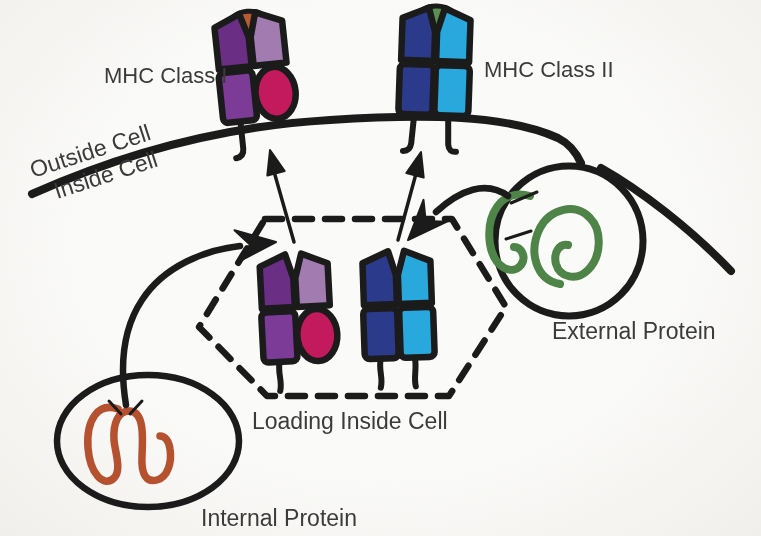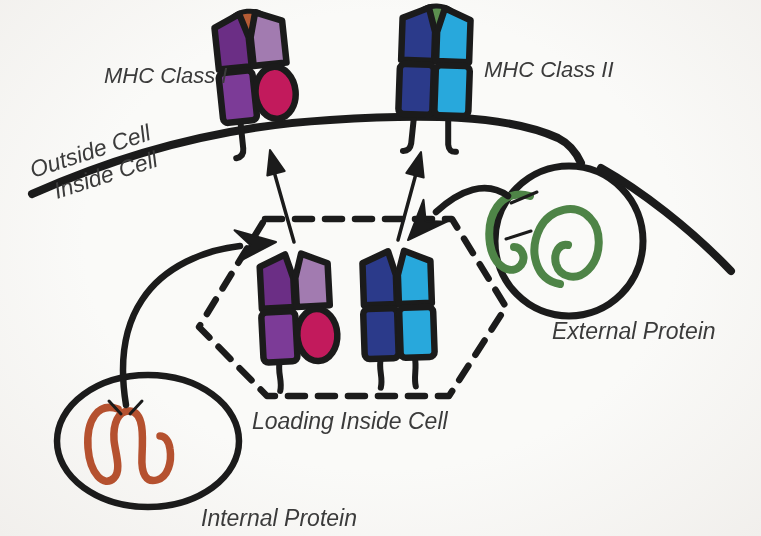--- a/index.html
+++ b/index.html
@@ -3,21 +3,20 @@
 <meta charset="utf-8">
 <style>
   html,body{margin:0;padding:0;}
   body{
     width:761px;height:536px;overflow:hidden;
     font-family:"Liberation Sans",sans-serif;
   }
   .canvas-wrap{
     position:relative;width:761px;height:536px;
     background:radial-gradient(ellipse at 50% 45%, #fafaf8 55%, #f1efec 100%);
-    font-style:italic;
   }
   svg{display:block;}
   .ln{stroke:var(--line);fill:none;stroke-linecap:round;}
   .dash{stroke:var(--line);fill:none;stroke-linecap:round;stroke-linejoin:round;
         stroke-dasharray:17 13;}
   .outline{stroke:var(--line);stroke-width:6.5;stroke-linejoin:round;stroke-linecap:round;}
   .capline{stroke:var(--line);stroke-width:5;stroke-linejoin:round;}
   .head{fill:var(--line);stroke:var(--line);stroke-width:2;stroke-linejoin:round;}
   .tick{stroke:var(--line);fill:none;stroke-width:3;stroke-linecap:round;}
   .squig{fill:none;stroke-linecap:round;}

